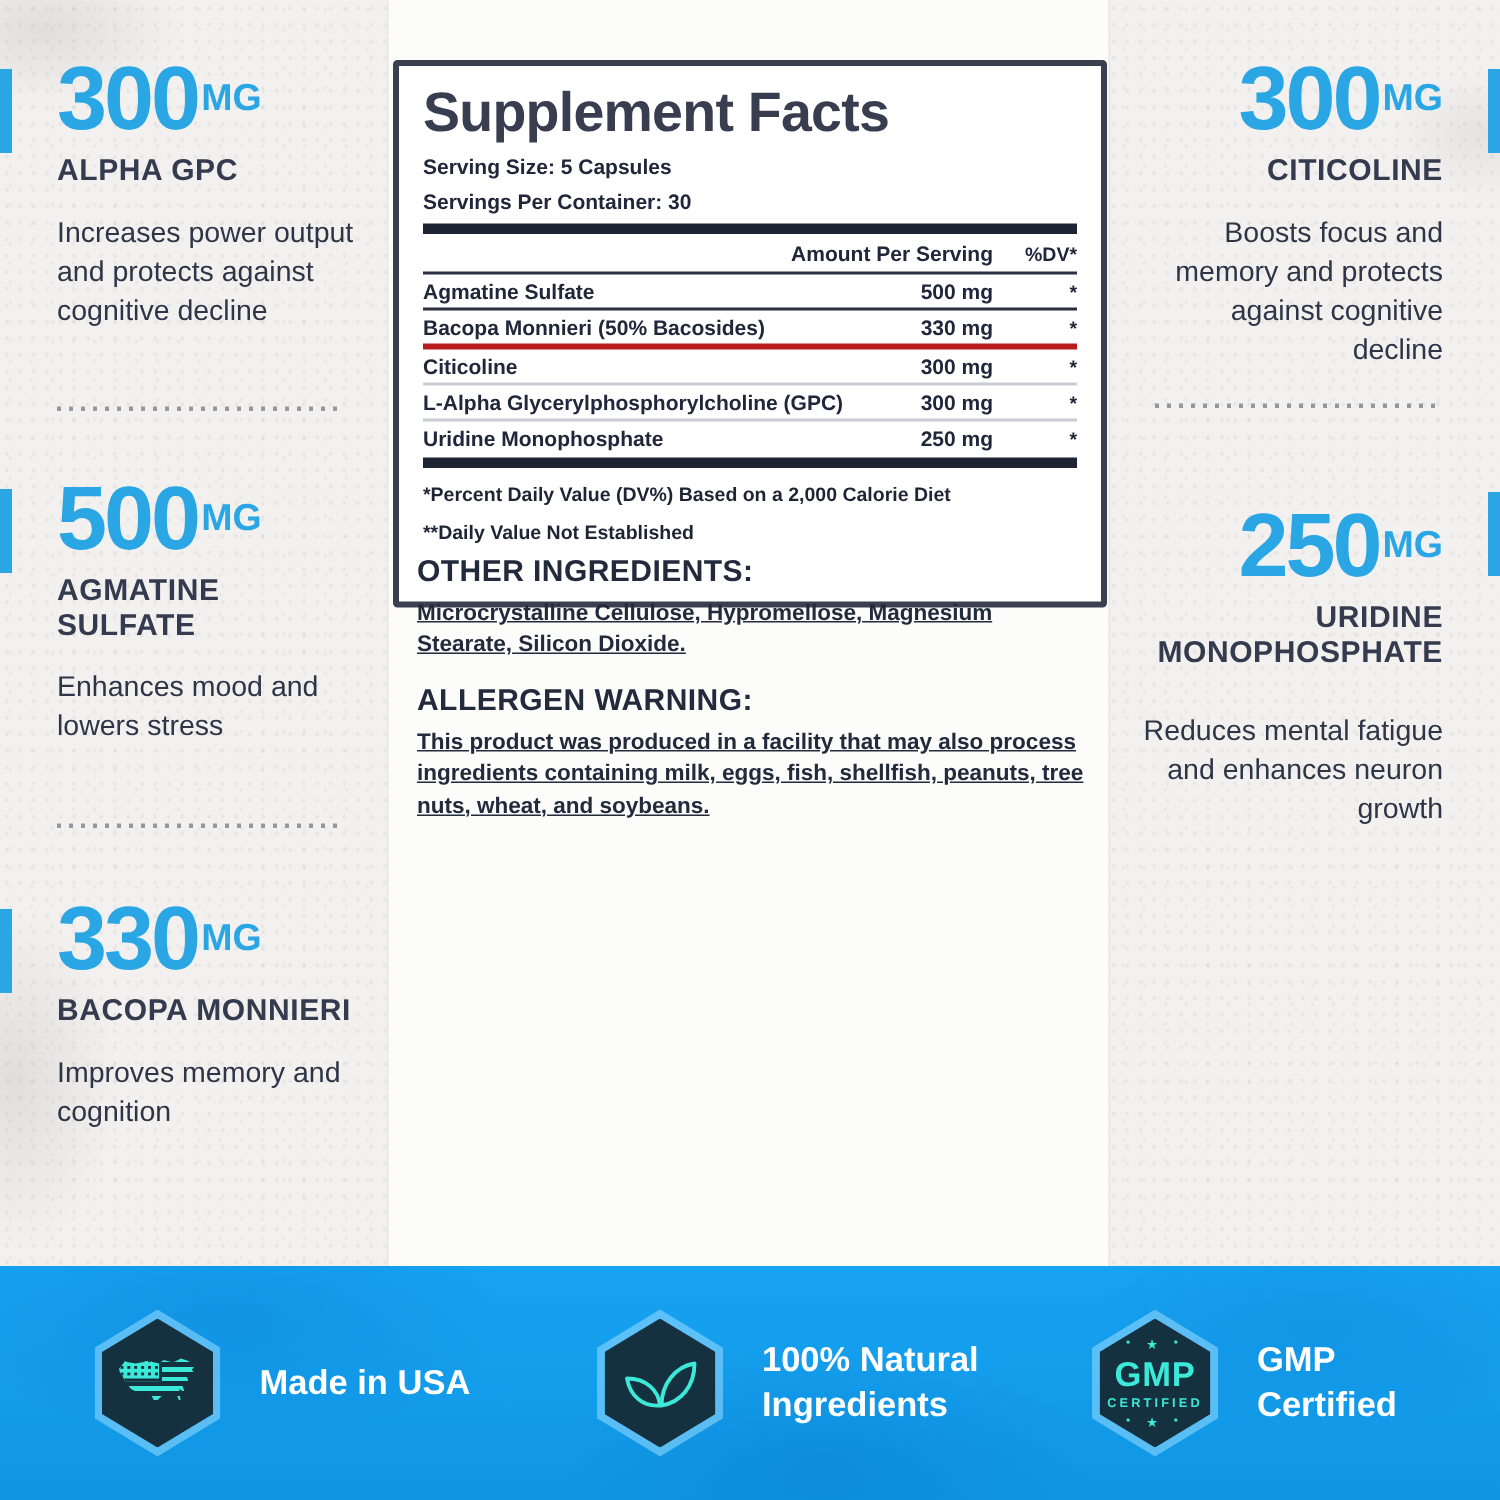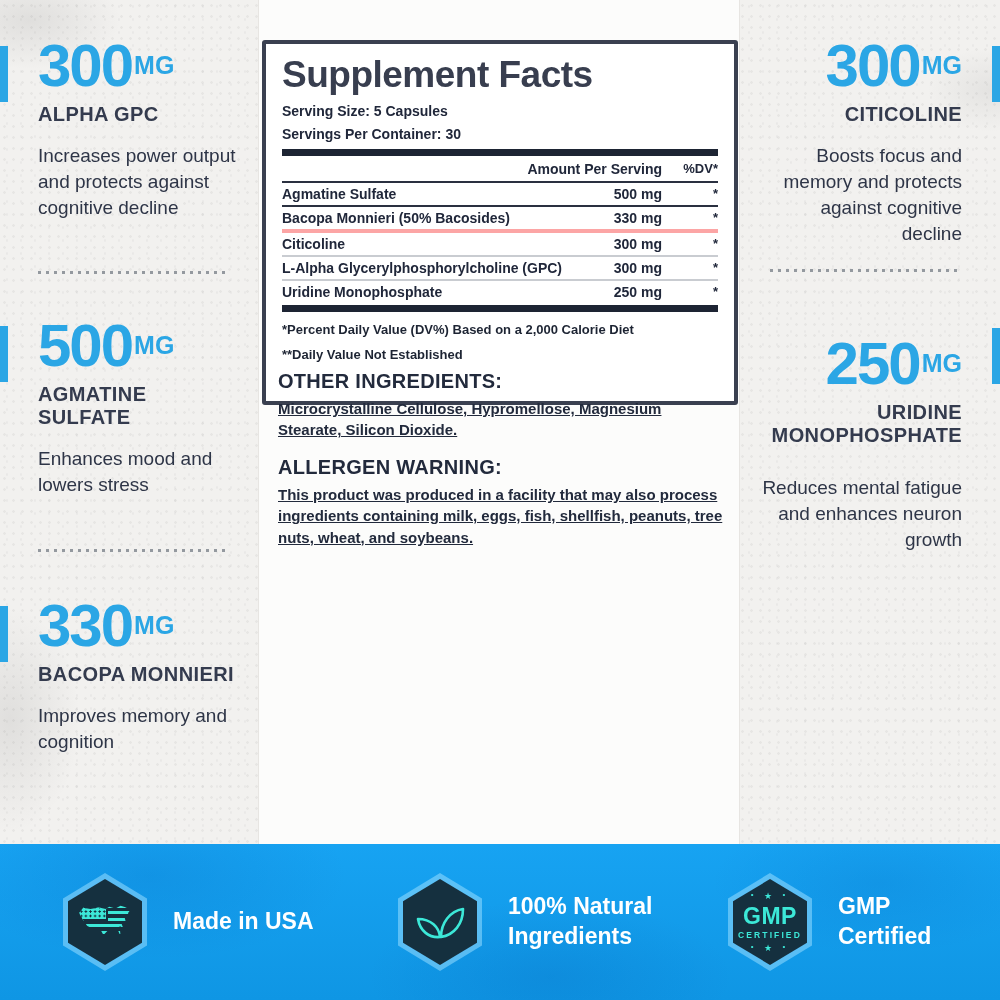--- a/index.html
+++ b/index.html
@@ -44,27 +44,27 @@
   .sep-l1{left:38px;top:271px;} .sep-l2{left:38px;top:549px;} .sep-r1{left:770px;top:269px;}
   
   .sf-panel{
     position:absolute;left:262px;top:40px;width:476px;height:365px;z-index:4;
     background:#ffffff;border:4px solid #3a4050;border-radius:3px;
     padding:10px 16px 10px 16px;color:#20273a;
   }
   .sf-title{margin:2px 0 8px;font-size:37px;font-weight:800;letter-spacing:-.5px;color:#383e4f;line-height:1.05;}
   .sf-serving{font-size:14px;font-weight:700;margin:0 0 7px;}
   .sf-bar{height:7px;background:#1d2433;margin-top:6px;}
-  .sf-row{display:flex;align-items:center;padding:3px 0;}
+  .sf-row{display:flex;align-items:flex-end;padding:3px 0;}
   .sf-row .n{flex:1;font-size:14px;font-weight:700;text-align:left;}
   .sf-row .a{min-width:92px;font-size:14px;font-weight:700;text-align:right;}
   .sf-row .d{width:56px;font-size:13px;font-weight:700;text-align:right;}
   .sf-row.header{border-bottom:2px solid #2a3040;padding:5px 0 4px;}
   .sf-row.r1{border-bottom:2px solid #2a3040;}
-  .sf-row.r2{border-bottom:4px solid #fca5a5;}
+  .sf-row.r2{border-bottom:4px solid #b91c1c;}
   .sf-row.r3,.sf-row.r4{border-bottom:2px solid #c9ccd1;}
   .sf-bottom{height:7px;background:#1d2433;margin-top:2px;}
   .sf-fn{margin:10px 0 0;font-size:13px;font-weight:700;color:#1d2433;}
   
   .info-block{position:absolute;left:278px;width:448px;z-index:4;color:#222a3c;}
   .info-oi{top:370px;} .info-aw{top:456px;}
   .info-h{margin:0 0 5px;font-size:20px;font-weight:800;letter-spacing:.3px;}
   .info-t{margin:0;font-size:15px;font-weight:600;line-height:1.42;text-decoration:underline;}
   
   .footer{

